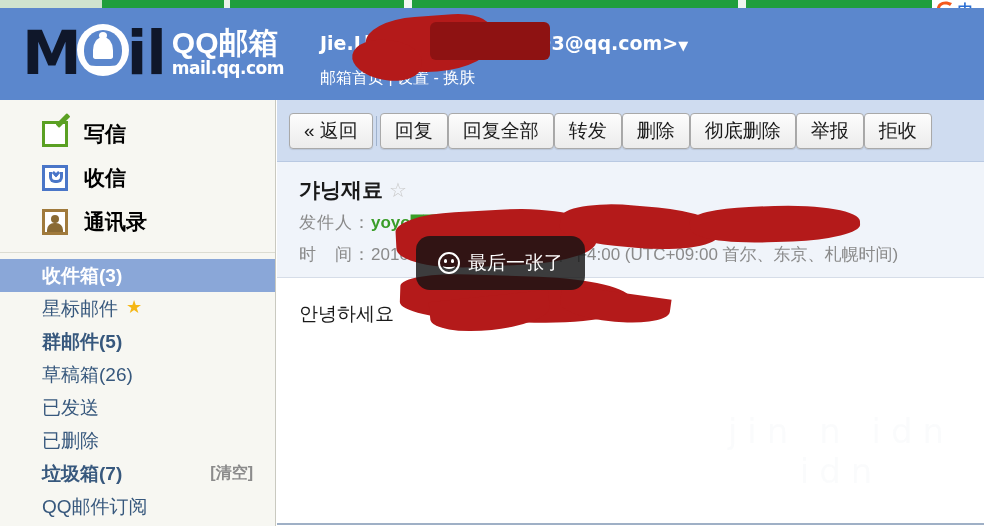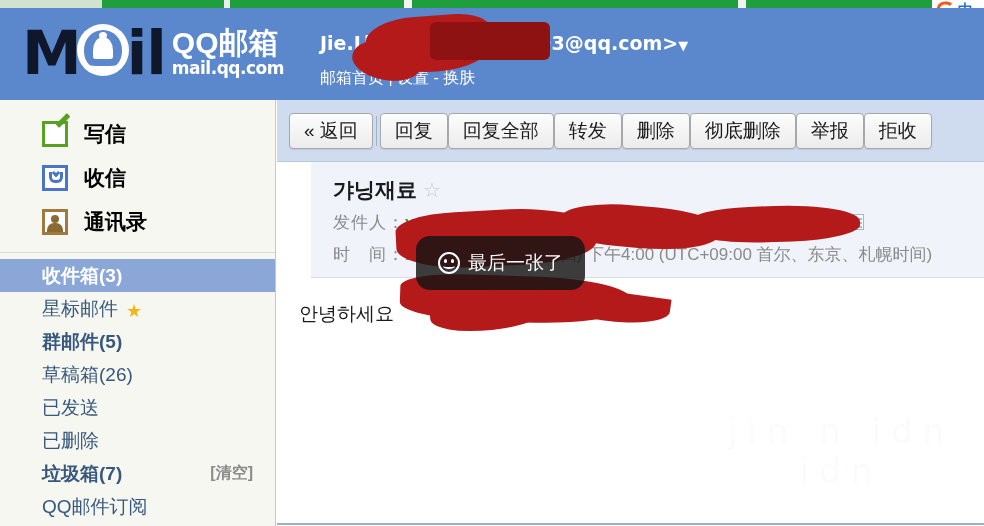--- a/index.html
+++ b/index.html
@@ -105,21 +105,21 @@
     background: #8a6a33; border-radius: 7px 7px 0 0;
   }
 
   .folders { padding-top: 6px; }
   .folder {
     display: flex; align-items: center; justify-content: space-between;
     height: 33px; padding: 0 22px 0 42px; font-size: 19px; color: #37587d; cursor: pointer;
   }
   .folder.bold { font-weight: bold; }
   .folder.active { background: #8aa7d8; color: #ffffff; font-weight: bold; }
-  .folder .fname { display: flex; align-items: flex-end; gap: 8px; white-space: nowrap; }
+  .folder .fname { display: flex; align-items: flex-start; gap: 8px; white-space: nowrap; }
   .folder .star { color: #f5b715; font-size: 18px; }
   .folder .clear { color: #8b8b8b; font-size: 16px; }
 
   
   .main { position: absolute; left: 277px; top: 100px; width: 707px; height: 426px; background: #ffffff; }
   .toolbar {
     position: relative; height: 62px; background: #cfdcf0;
     display: flex; align-items: center; padding: 0 0 0 12px; 
     border-bottom: 1px solid #b9c9e2;
   }
@@ -128,21 +128,21 @@
     background: linear-gradient(#fdfdfd, #ececec);
     border: 1px solid #a9a9a9; border-radius: 4px;
     font-size: 19px; color: #1a1a1a; line-height: 34px; white-space: nowrap;
     box-shadow: 0 1px 1px rgba(0,0,0,.10); cursor: pointer; flex: none;
     font-family: "Liberation Sans", sans-serif;
   }
   .btn-sep { width: 1px; height: 30px; background: #9fb2cd; margin: 0 3px; flex: none; }
 
   .mailhead {
     position: relative; background: #f0f4fa; padding: 14px 18px 12px 22px;
-    border-bottom: 1px solid #d6dde8; height: 116px; margin-left: 34px;
+    border-bottom: 1px solid #d6dde8; height: 116px;
   }
   .subject { font-size: 21px; font-weight: bold; color: #1a1a1a; display: flex; align-items: center; gap: 6px; }
   .subject .star-out { color: #c9c9c9; font-size: 20px; }
   .metarow { font-size: 17px; color: #8a8a8a; margin-top: 6px; line-height: 26px; white-space: nowrap; }
   .metarow .lbl { color: #8a8a8a; letter-spacing: 1px; }
   .metarow .sender-name { color: #3a9d28; font-weight: bold; }
   .metarow .addr { color: #8a8a8a; }
   .card-icon {
     display: inline-block; width: 20px; height: 16px; border: 1px solid #9ab7dd;
     background: #fbfdff; vertical-align: -2px; position: relative; margin-left: 6px;

